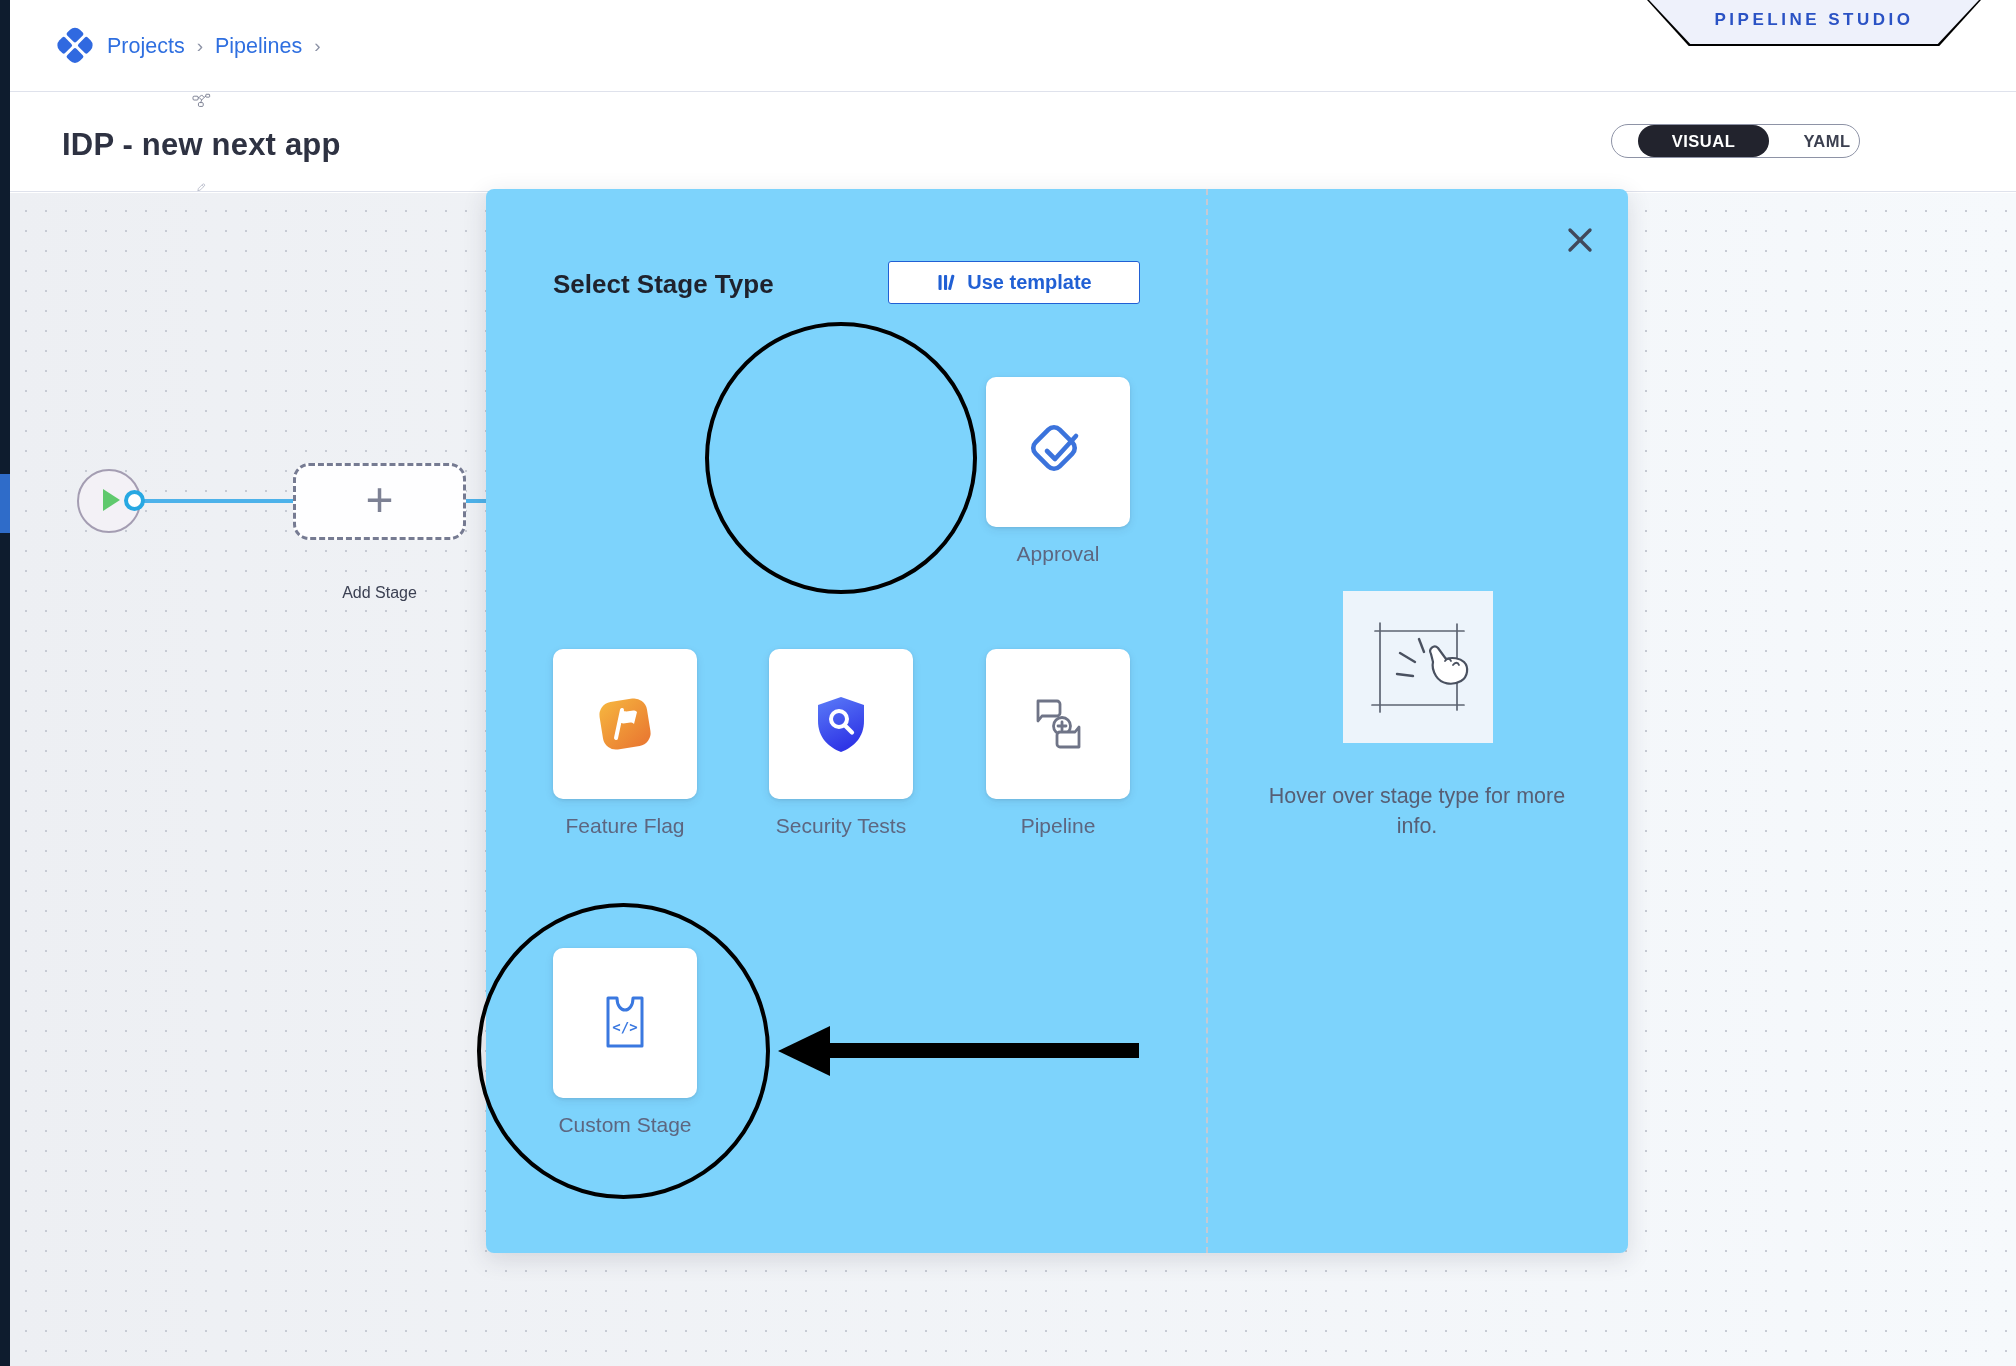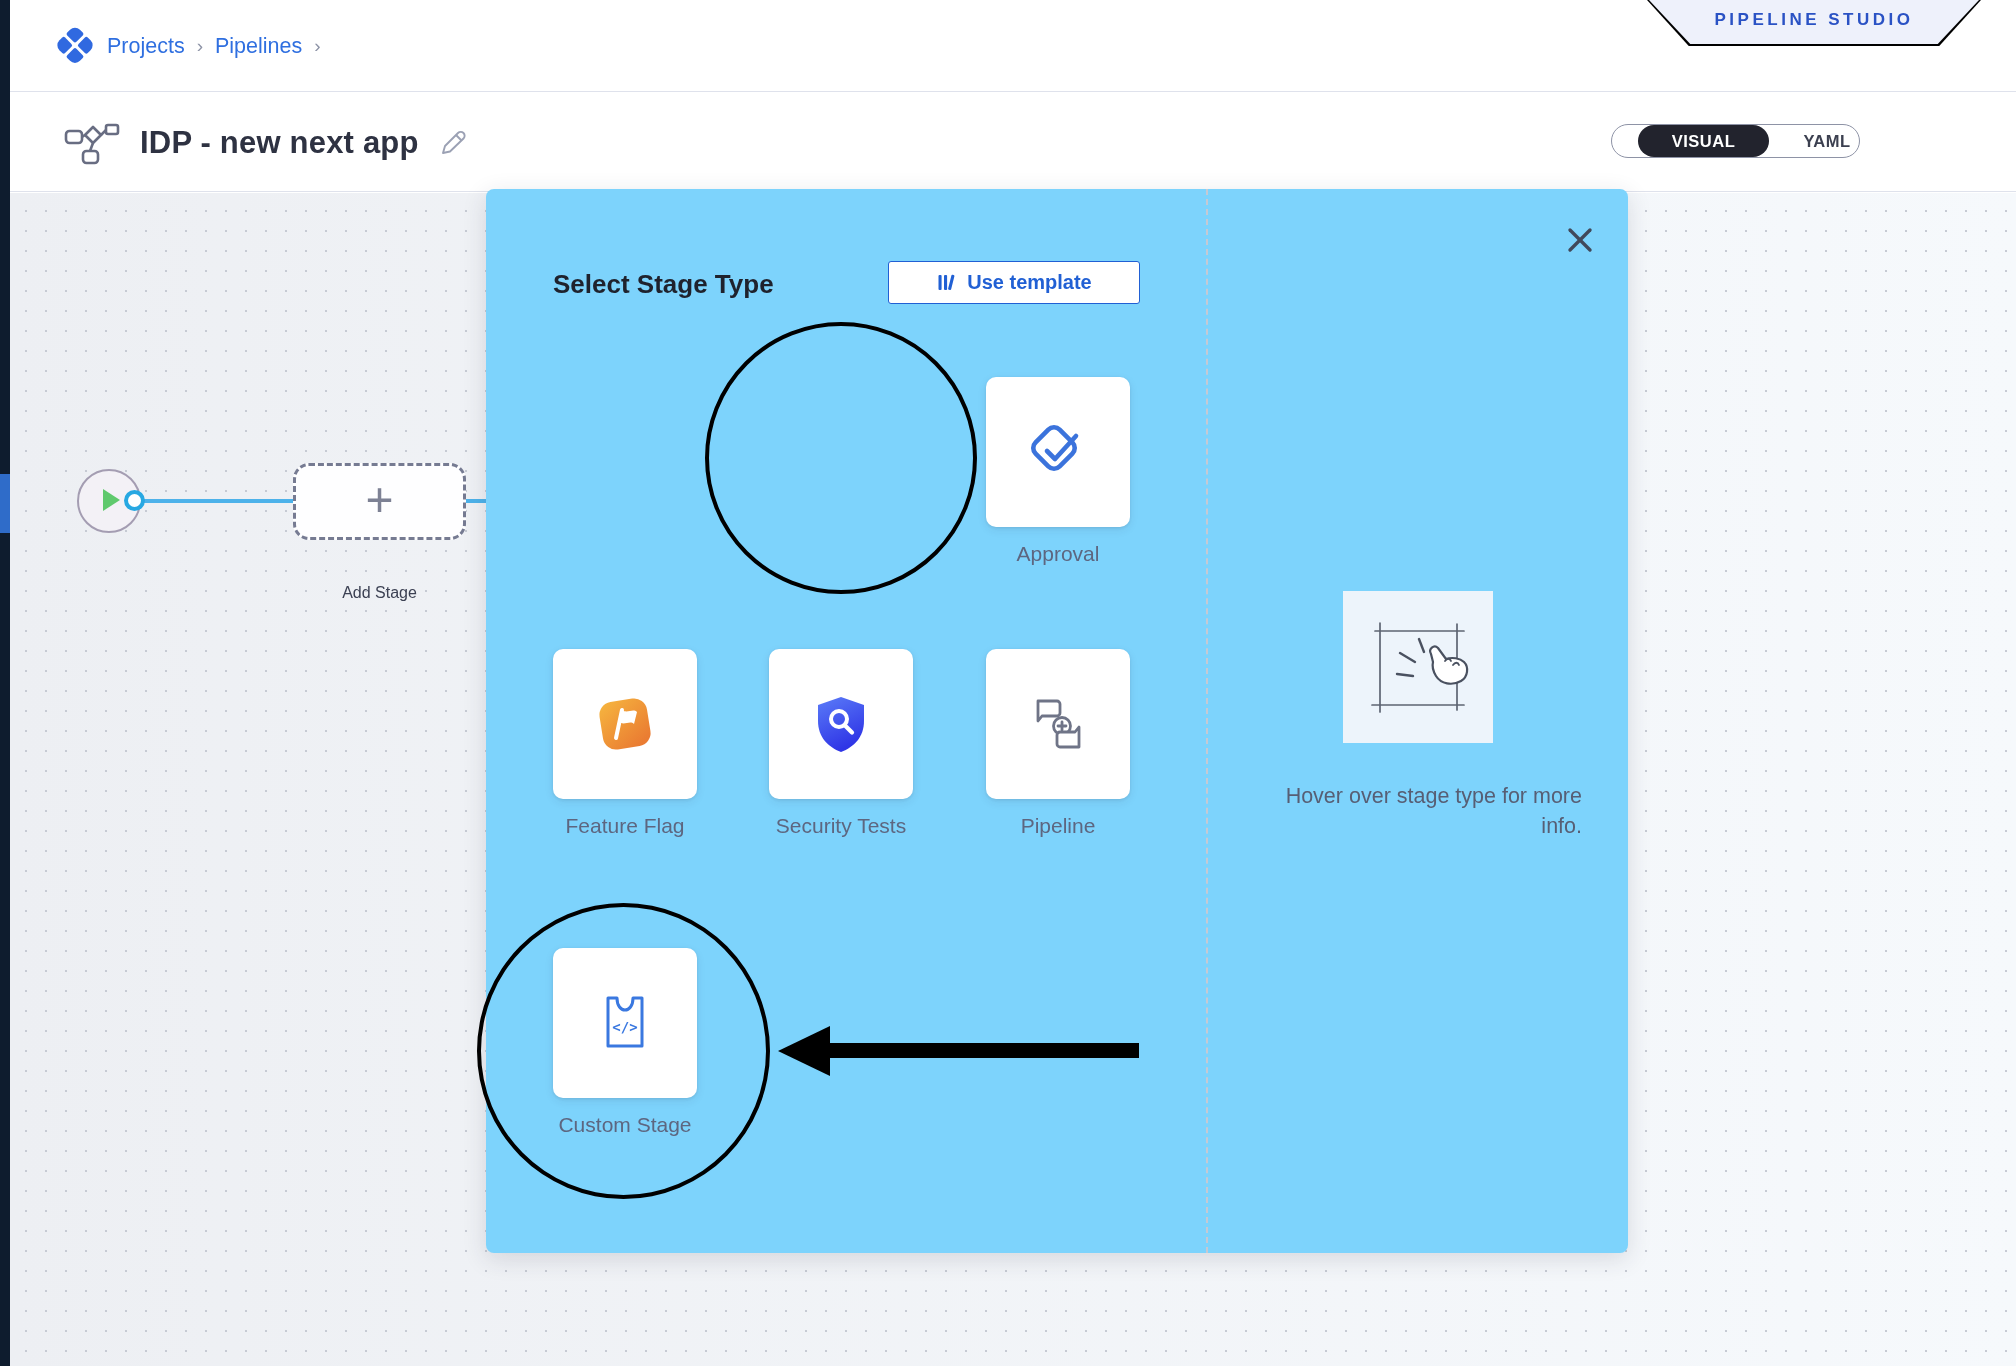--- a/index.html
+++ b/index.html
@@ -18,21 +18,21 @@
   .hlogo-rot { position:absolute; left:5px; top:5px; width:30px; height:30px; transform:rotate(45deg); display:grid; grid-template-columns:13px 13px; grid-template-rows:13px 13px; gap:3px; }
   .hlogo-rot span { background:#3069e0; }
   .hlogo-rot span:nth-child(1){ border-radius:7px 2px 2px 2px; }
   .hlogo-rot span:nth-child(2){ border-radius:2px 7px 2px 2px; }
   .hlogo-rot span:nth-child(3){ border-radius:2px 2px 2px 7px; }
   .hlogo-rot span:nth-child(4){ border-radius:2px 2px 7px 2px; }
   .crumb { color:#2f6fe0; font-size:21.5px; cursor:pointer; }
   .crumb-sep { color:#8d93a6; font-size:19px; }
 
   .titlebar { position:absolute; left:10px; top:93px; right:0; height:99px; background:#fff; border-bottom:1px solid #dfe2ec; }
-  .titlewrap { position:absolute; left:52px; top:0; height:99px; display:flex; align-items:center; gap:20px; }
+  .titlewrap { position:absolute; left:52px; top:0; height:99px; display:flex; align-items:center; gap:20px;flex-direction:column; }
   .page-title { font-size:31px; font-weight:bold; color:#2e3242; letter-spacing:.2px; }
 
   
   .badge-outer { position:absolute; left:1647px; top:0; width:334px; height:46px; background:#000000;
     clip-path:polygon(0 0,100% 0,87.5% 100%,12.5% 100%); }
   .badge-inner { position:absolute; left:2px; top:0; width:330px; height:44px; background:#eef1fb;
     clip-path:polygon(0 0,100% 0,87.5% 100%,12.5% 100%); display:flex; align-items:center; justify-content:center; }
   .badge-inner span { color:#2a52c4; font-size:17px; font-weight:bold; letter-spacing:3.5px; padding-bottom:4px; }
 
   
@@ -63,21 +63,21 @@
   .tile { width:144px; height:150px; background:#fff; border-radius:10px; box-shadow:0 1px 3px rgba(40,44,63,.10),0 3px 10px rgba(40,44,63,.09); display:flex; align-items:center; justify-content:center; }
   .stage-label { margin-top:12px; text-align:center; font-size:21px; line-height:30px; color:#5d6680; }
   .st-deploy{left:67px;top:188px;} .st-build{left:283px;top:188px;} .st-approval{left:500px;top:188px;}
   .st-feature{left:67px;top:460px;} .st-security{left:283px;top:460px;} .st-pipeline{left:500px;top:460px;}
   .st-custom{left:67px;top:759px;}
 
   .divider { position:absolute; left:720px; top:0; bottom:0; border-left:2px dashed #c6c9d3; }
   .close-btn { position:absolute; left:1076px; top:34px; width:36px; height:36px; background:none; border:none; cursor:pointer; padding:0; }
 
   .hover-card { position:absolute; left:857px; top:402px; width:150px; height:152px; background:#edf4fb; }
-  .hover-hint { position:absolute; left:766px; top:592px; width:330px; text-align:right; font-size:21.5px; line-height:30px; color:#575e74; }
+  .hover-hint { position:absolute; left:766px; top:592px; width:330px; text-align:center; font-size:21.5px; line-height:30px; color:#575e74; }
 
   
   .anno { position:absolute; z-index:20; }
   .circ1 { left:705px; top:322px; width:272px; height:272px; border:4px solid #000; border-radius:50%; }
   .circ2 { left:477px; top:903px; width:293px; height:296px; border:4px solid #000; border-radius:50%; }
   .arrow-shaft { left:829px; top:1043px; width:310px; height:15px; background:#000; }
   .arrow-head { left:778px; top:1026px; width:0; height:0; border-top:25px solid transparent; border-bottom:25px solid transparent; border-right:52px solid #000; }
 </style>
 </head>
 <body>

